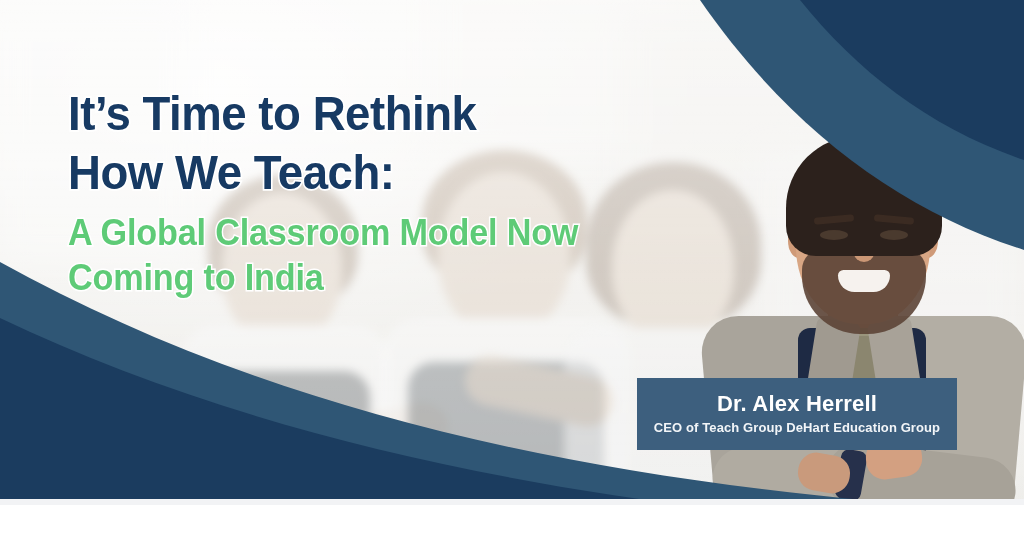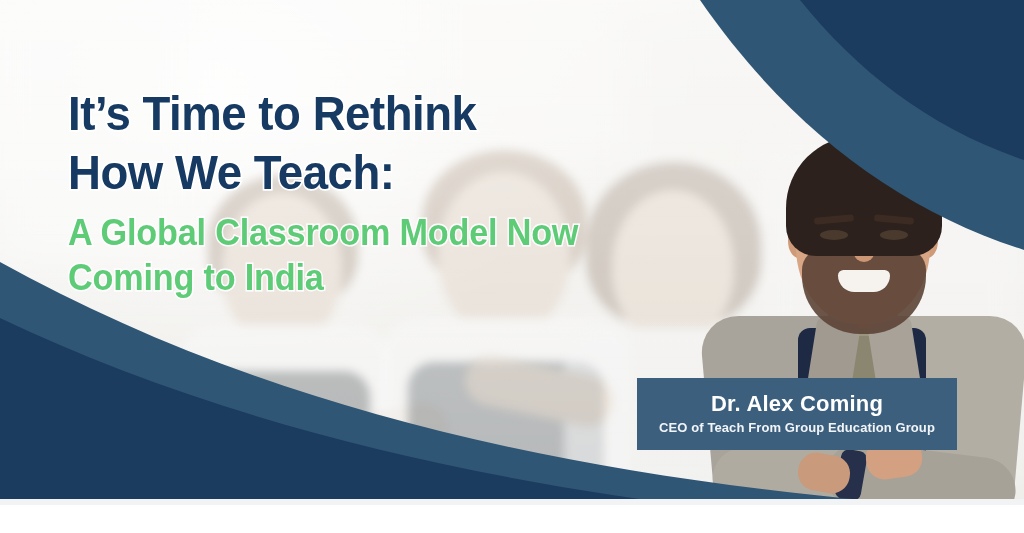--- a/index.html
+++ b/index.html
@@ -275,18 +275,18 @@
   </svg>
 
   <div class="headline-block">
     <div class="hl-line">It’s Time to Rethink</div>
     <div class="hl-line">How We Teach:</div>
     <div class="sub-line sub-first">A Global Classroom Model Now</div>
     <div class="sub-line">Coming to India</div>
   </div>
 
   <div class="name-card">
-    <div class="nm">Dr. Alex Coming</div>
-    <div class="role">CEO of Teach From Group Education Group</div>
+    <div class="nm">Dr. Alex Herrell</div>
+    <div class="role">CEO of Teach Group DeHart Education Group</div>
   </div>
 
   <div class="bottom-strip"></div>
 </div>
 
 </body></html>

